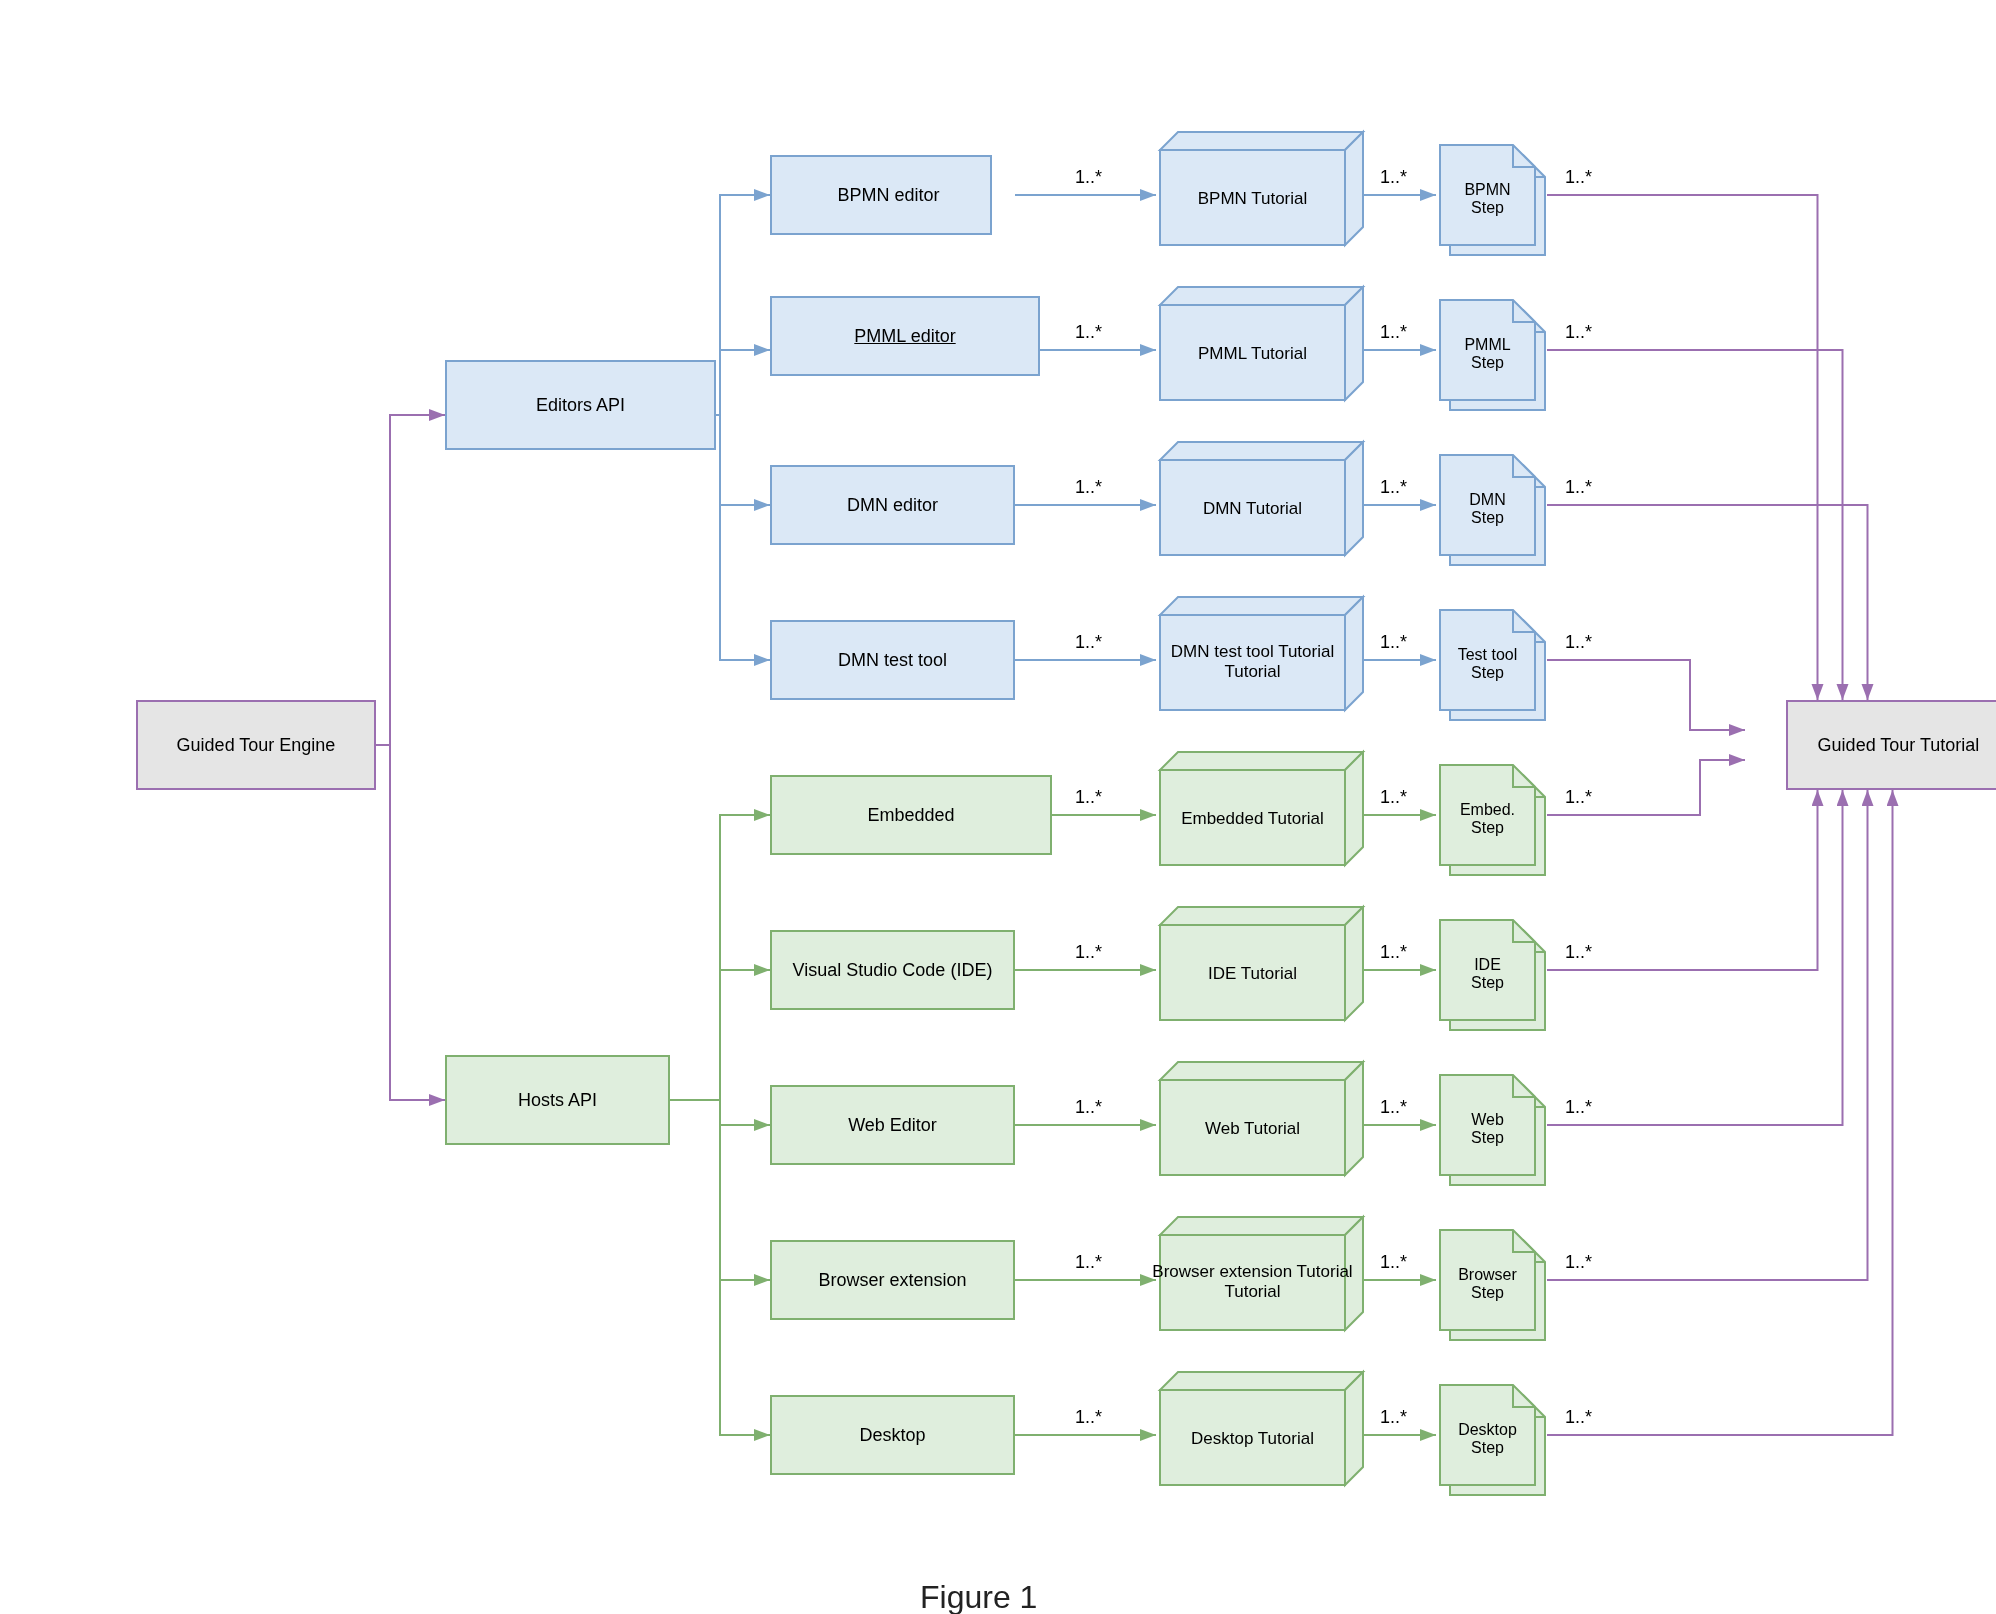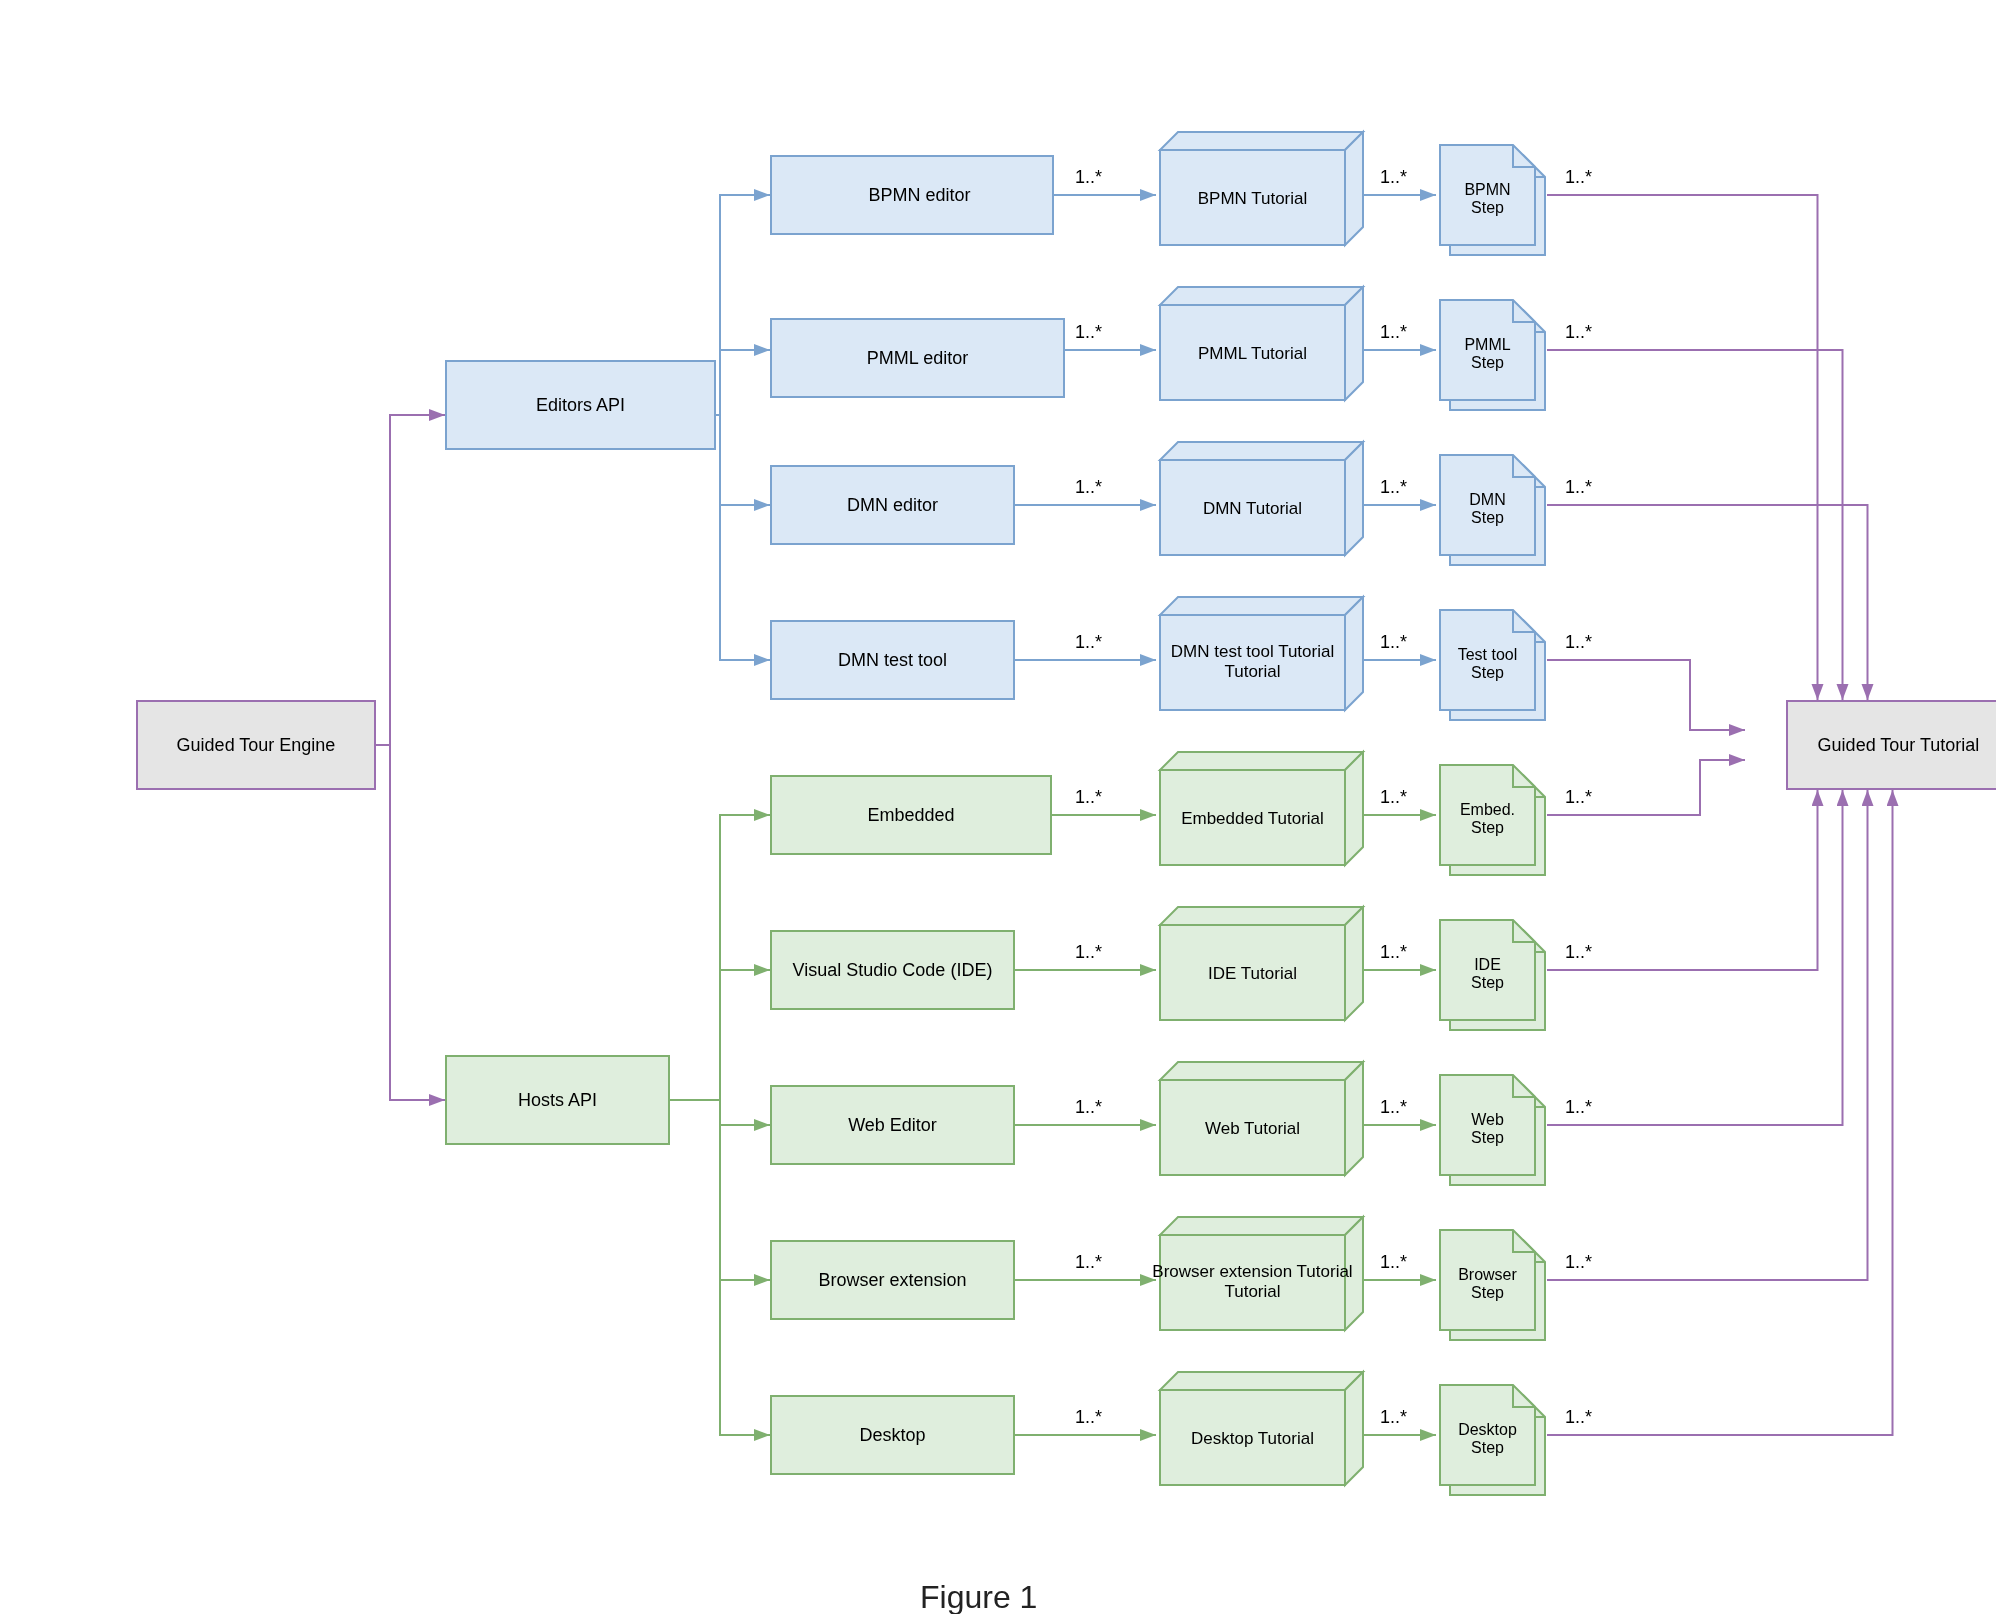--- a/index.html
+++ b/index.html
@@ -299,23 +299,23 @@
       <marker id="mp8" markerWidth="10" markerHeight="10" refX="8" refY="3" orient="auto" markerUnits="strokeWidth">
         <path d="M0,0 L8,3 L0,6 Z" fill="#9b6fb0"></path>
       </marker>
       <polyline points="1547,1435 1892.5,1435 1892.5,790" fill="none" stroke="#9b6fb0" stroke-width="2" marker-end="url(#mp8)"></polyline>
     </svg>
 <div id="nodes">
       <div class="box purple" style="left: 95px; top: 700px; width: 240px; height: 90px;">Guided Tour Engine</div>
       <div class="box blue" style="left: 445px; top: 360px; width: 271px; height: 90px;">Editors  API</div>
       <div class="box green" style="left: 445px; top: 1055px; width: 225px; height: 90px;">Hosts API</div>
       <div class="box purple" style="left: 1745px; top: 700px; width: 225px; height: 90px;">Guided Tour Tutorial</div>
-      <div class="box blue" style="left: 770px; top: 155px; width: 284px; height: 80px; padding-left: 19px;">BPMN editor</div>
-      <div class="mult" style="top: 0px;"></div>
-      <div class="box blue" style="left: 770px; top: 318px; width: 295px; height: 80px;">PMML editor</div>
+      <div class="box blue" style="left: 770px; top: 155px; width: 222px; height: 80px; padding-left: 19px;">BPMN editor</div>
+      <div class="mult" style="top: 0px;"></div>
+      <div class="box blue" style="left: 770px; top: 296px; width: 270px; height: 80px; text-decoration: underline;">PMML editor</div>
       <div class="mult" style="top: 0px;"></div>
       <div class="box blue" style="left: 770px; top: 465px; width: 245px; height: 80px; text-align: right;">DMN editor</div>
       <div class="mult" style="top: 0px;"></div>
       <div class="box blue" style="left: 770px; top: 620px; width: 245px; height: 80px;">DMN test tool</div>
       <div class="mult" style="top: 0px;"></div>
       <div class="box green" style="left: 770px; top: 775px; width: 282px; height: 80px;">Embedded</div>
       <div class="mult" style="top: 0px;"></div>
       <div class="box green" style="left: 770px; top: 930px; width: 245px; height: 80px;">Visual Studio Code (IDE)</div>
       <div class="mult" style="top: 0px;"></div>
       <div class="box green" style="left: 770px; top: 1085px; width: 245px; height: 80px;">Web Editor</div>

